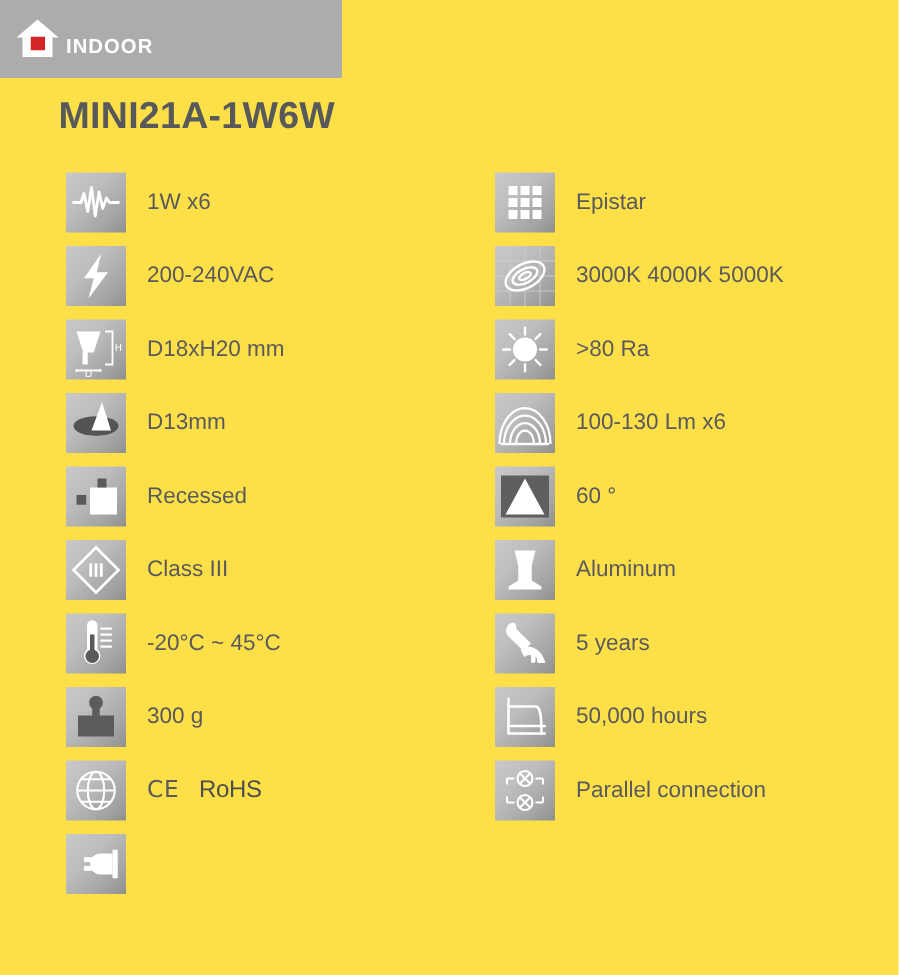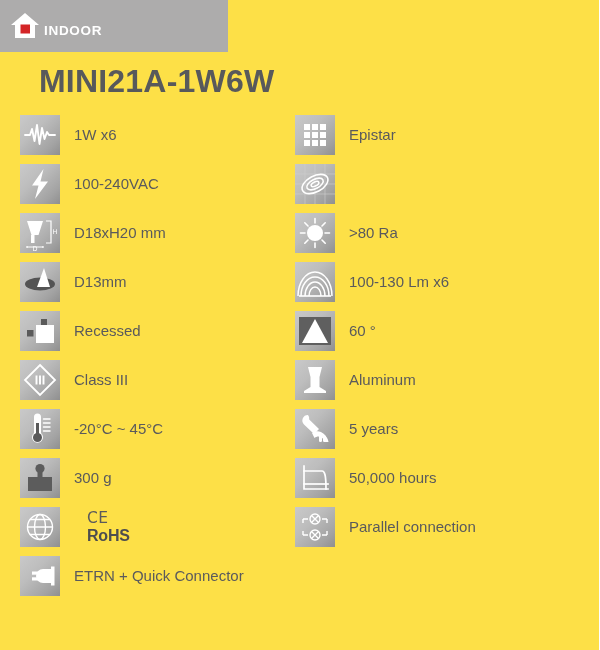--- a/index.html
+++ b/index.html
@@ -26,33 +26,33 @@
     font-weight: 600;
     letter-spacing: 0.7px;
     margin-left: 2px;
     line-height: 1;
     padding-top: 10px;
   }
 
   
   .title {
     position: absolute; left: 39px; top: 63px;
-    font-size: 32px; font-weight: bold;
+    font-size: 25px; font-weight: bold;
     color: #58595b; letter-spacing: 0.2px;
     white-space: nowrap;
   }
 
   
   .specs {
     position: absolute; left: 0; top: 110px;
     width: 600px;
     display: grid;
     grid-template-columns: 274px 274px;
-    column-gap: 1px;
-    padding-left: 20px;
+    column-gap: 12px;
+    padding-left: 44px;
   }
   .spec-row {
     height: 49px;
     display: flex;
     align-items: center;
   }
   .tile {
     width: 40px; height: 40px;
     flex: 0 0 40px;
     background: linear-gradient(135deg, #c9c9c9 0%, #bdbdbd 38%, #a3a3a3 78%, #8f8f8f 100%);
@@ -61,28 +61,28 @@
     overflow: hidden;
   }
   .tile svg { display:block; width:40px; height:40px; }
   .spec-label {
     margin-left: 14px;
     font-size: 15px;
     color: #5a5a5c;
     white-space: nowrap;
     line-height: 1;
   }
-  .cert-label { display: flex; align-items: baseline; margin-left: 14px; flex-direction: column; }
+  .cert-label { display: flex; align-items: baseline; margin-left: 14px; }
   .ce-mark {
     font-size: 15.5px; color: #5a5a5c;
     font-family: "DejaVu Sans", sans-serif;
     letter-spacing: 0.5px;
   }
   .rohs-mark {
-    font-size: 16px; font-weight: bold; color: #4d4d4f;
+    font-size: 16px; font-weight: normal; color: #4d4d4f;
     margin-left: 13px; letter-spacing: -0.2px;
   }
 </style>
 </head>
 <body>
 
 <div id="page">
 
   <div class="banner">
     <svg class="house-icon" viewBox="0 0 34 34">
@@ -124,35 +124,36 @@
       </span>
       <span class="spec-label">Epistar</span>
     </div>
 
     <div class="spec-row">
       <span class="tile">
         <svg viewBox="0 0 40 40">
             <path d="M23.5 5 L12 21.5 L18.5 21.5 L15 35 L28 17.5 L20.5 17.5 Z" fill="#fff"></path>
           </svg>
       </span>
-      <span class="spec-label">100-240VAC</span>
+      <span class="spec-label">200-240VAC</span>
     </div>
     <div class="spec-row">
       <span class="tile">
         <svg viewBox="0 0 40 40">
           <g stroke="#cfcfcf" stroke-width="0.7" fill="none" opacity="0.85">
             <path d="M0 10 H40 M0 20 H40 M0 30 H40 M10 0 V40 M20 0 V40 M30 0 V40"></path>
           </g>
           <g fill="none" stroke="#fff" stroke-width="1.6">
             <ellipse cx="20" cy="20" rx="14" ry="8" transform="rotate(-28 20 20)"></ellipse>
             <ellipse cx="20" cy="20" rx="9" ry="4.6" transform="rotate(-28 20 20)"></ellipse>
             <ellipse cx="20" cy="20" rx="4.2" ry="2" transform="rotate(-28 20 20)"></ellipse>
           </g>
         </svg>
       </span>
+      <span class="spec-label">3000K 4000K 5000K</span>
     </div>
 
     <div class="spec-row">
       <span class="tile">
         <svg viewBox="0 0 40 40">
           <path d="M7 8 L23 8 L18.5 22 L14.5 22 L14.5 30 L11 30 L11 22 L11.5 22 Z" fill="#fff"></path>
           <g stroke="#fff" stroke-width="1.2" fill="none">
             <path d="M26 8 L31 8 L31 30 L26 30"></path>
             <path d="M7 33 L7 35 M23 33 L23 35 M7 34 L23 34"></path>
           </g>
@@ -325,17 +326,16 @@
       <span class="tile">
         <svg viewBox="0 0 40 40">
           <path d="M31 13 H23 a7 7 0 0 0 0 14 h8 Z" fill="#fff"></path>
           <g fill="#fff">
             <rect x="12" y="15.5" width="10" height="3.2"></rect>
             <rect x="12" y="21.3" width="10" height="3.2"></rect>
           </g>
           <rect x="31" y="10.5" width="3.5" height="19" fill="#fff"></rect>
         </svg>
       </span>
-      <span class="spec-label">ETRN + Quick Connector</span>
     </div>
 
   </div>
 </div>
 
 </body></html>

